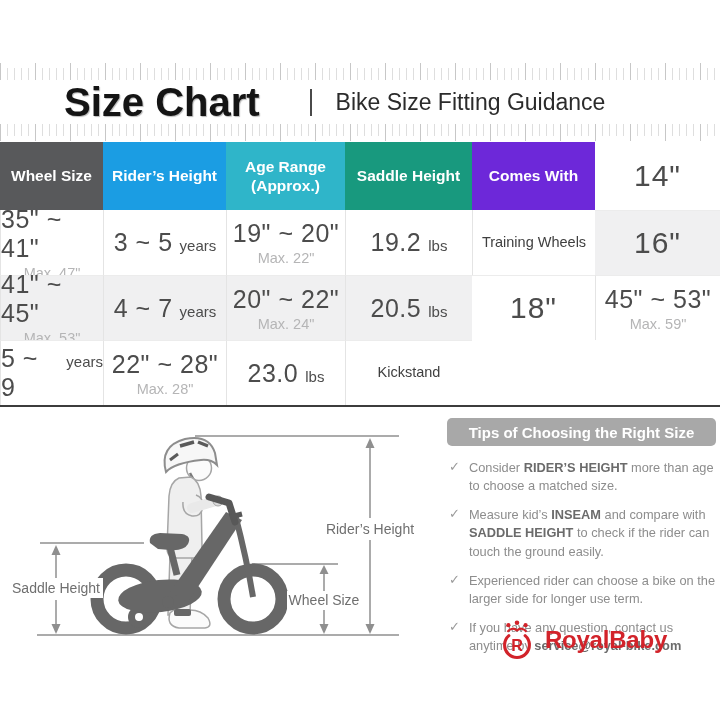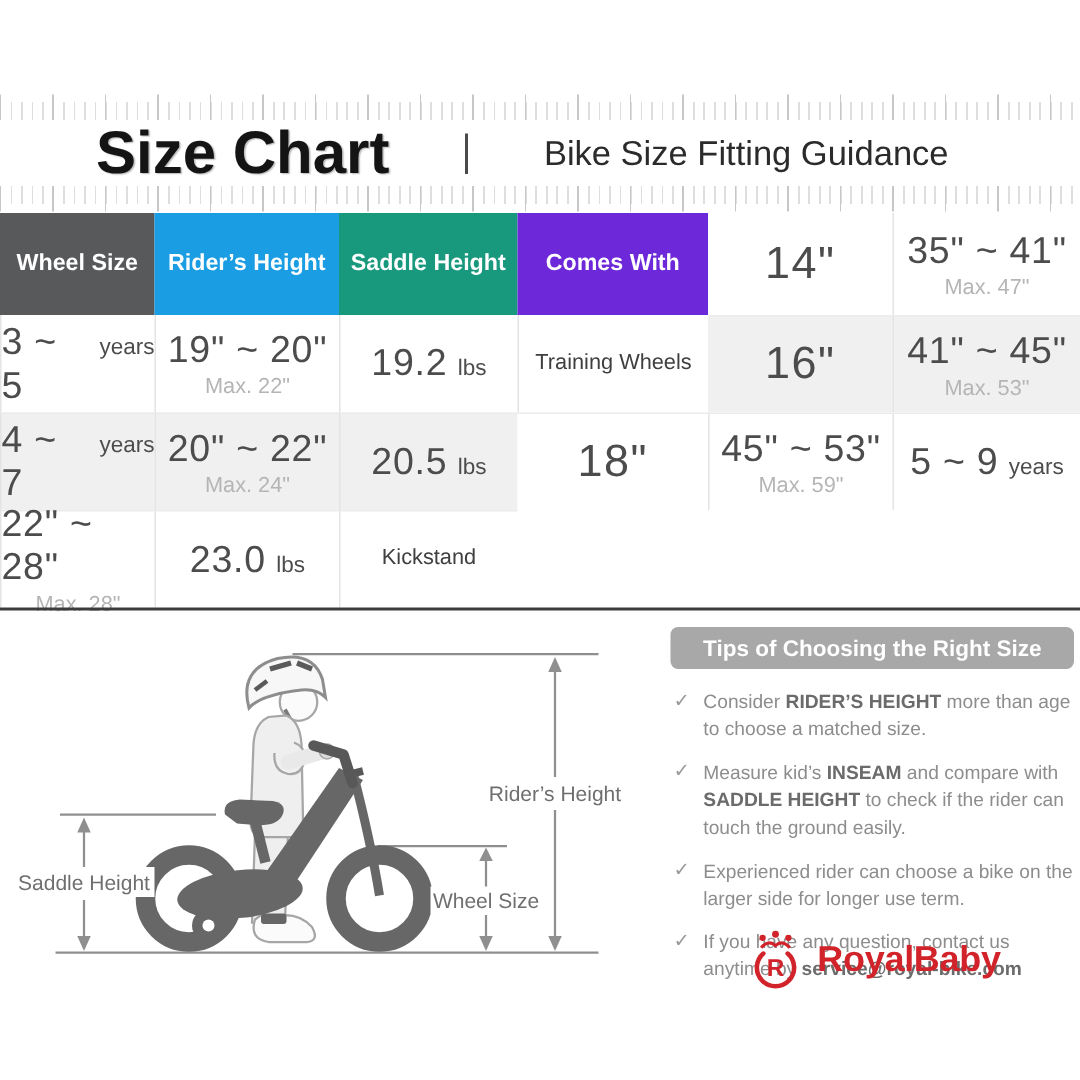--- a/index.html
+++ b/index.html
@@ -10,21 +10,21 @@
   .ruler{position:absolute;left:0;width:720px;height:17px;}
   #ruler-top{top:63px;background:
     repeating-linear-gradient(90deg,#c7c7c7 0 1px,transparent 1px 35px) left bottom/100% 17px no-repeat,
     repeating-linear-gradient(90deg,#dedede 0 1px,transparent 1px 7px) left bottom/100% 12px no-repeat;}
   #ruler-bottom{top:124px;background:
     repeating-linear-gradient(90deg,#c7c7c7 0 1px,transparent 1px 35px) left top/100% 17px no-repeat,
     repeating-linear-gradient(90deg,#dedede 0 1px,transparent 1px 7px) left top/100% 12px no-repeat;}
   .title-row{position:absolute;left:0;top:81px;width:720px;height:43px;display:flex;align-items:center;}
   .main-title{margin-left:64px;font-size:40px;font-weight:bold;color:#141414;letter-spacing:0;text-shadow:1px 1px 1px rgba(0,0,0,.28);}
   .title-divider{width:2px;height:27px;background:#4a4a4a;margin-left:50px;}
-  .subtitle{margin-left:51px;font-size:23px;color:#2b2b2b;}
+  .subtitle{margin-left:24px;font-size:23px;color:#2b2b2b;}
 
   
   .tbl{position:absolute;left:0;top:142px;width:720px;display:grid;
        grid-template-columns:103px 123px 119px 127px 123px 125px;
        grid-template-rows:68px 65px 65px 65px;}
   .th{display:flex;align-items:center;justify-content:center;color:#fff;
       font-size:15.5px;font-weight:600;text-align:center;white-space:pre-line;line-height:1.25;}
   .td{display:flex;flex-direction:column;align-items:center;justify-content:center;background:#fff;}
   .td.sep{border-left:1px solid #e4e4e4;}
   .td.alt{background:#f0f0f1;}
@@ -64,20 +64,22 @@
   <div class="ruler" id="ruler-bottom"></div>
   <div class="title-row">
     <div class="main-title">Size Chart</div>
     <div class="title-divider"></div>
     <div class="subtitle">Bike Size Fitting Guidance</div>
   </div>
 
   <div class="tbl">
     <div class="th" style="background-color: rgb(88, 89, 91);">Wheel Size</div>
     <div class="th" style="background-color: rgb(27, 157, 227);">Rider’s Height</div>
+    <div class="th" style="background-color: rgb(47, 181, 201);">Age Range
+(Approx.)</div>
     <div class="th" style="background-color: rgb(24, 153, 126);">Saddle Height</div>
     <div class="th" style="background-color: #6d28d9;">Comes With</div>
 
     <div class="td">
         <span class="big">14"</span>
       </div>
     <div class="td sep">
         <span class="main">35" ~ 41"</span>
         <span class="max">Max. 47"</span>
       </div>

